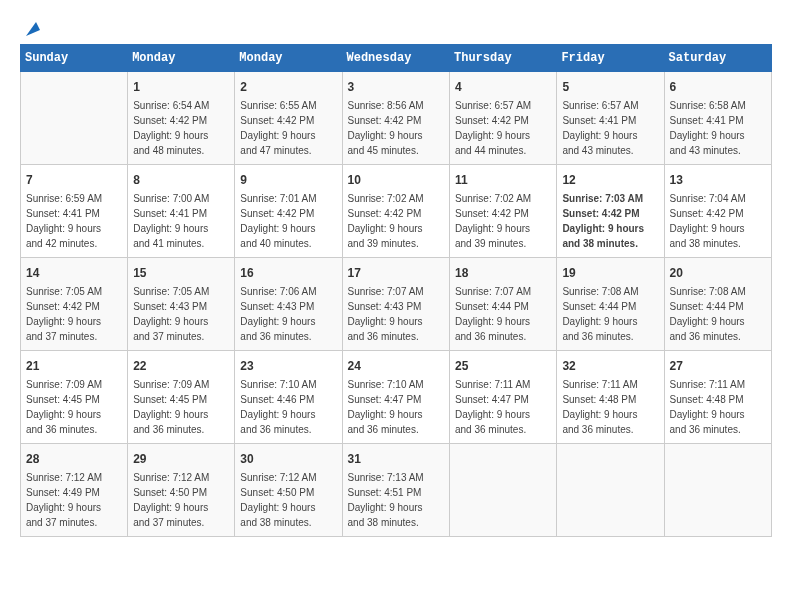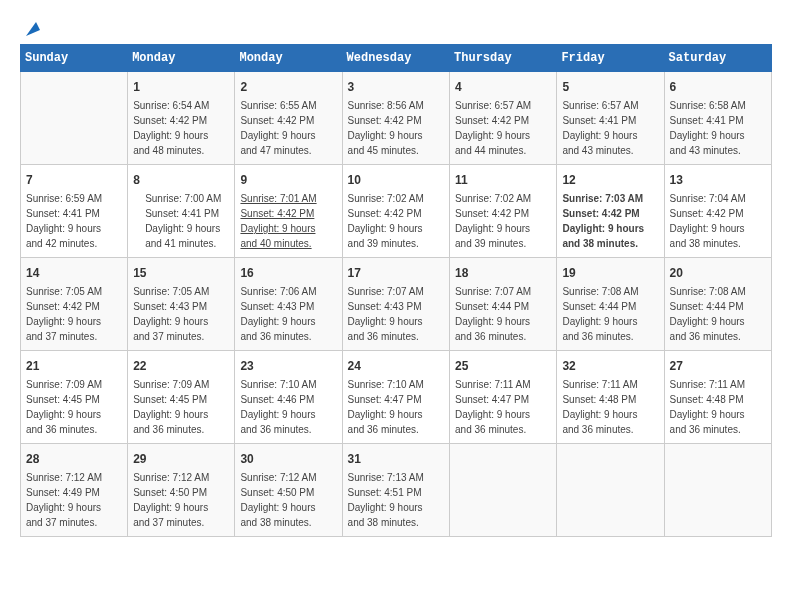--- a/index.html
+++ b/index.html
@@ -158,28 +158,28 @@
       <tr>
         <td>
           <span class="date-num">7</span>
           <div class="cell-info" style="white-space: pre-line;">Sunrise: 6:59 AM
 Sunset: 4:41 PM
 Daylight: 9 hours
 and 42 minutes.</div>
         </td>
         <td>
           <span class="date-num">8</span>
-          <div class="cell-info" style="white-space: pre-line; margin-left: 12px;">Sunrise: 7:00 AM
+          <div class="cell-info" style="white-space: pre-line;">Sunrise: 7:00 AM
 Sunset: 4:41 PM
 Daylight: 9 hours
 and 41 minutes.</div>
         </td>
         <td>
           <span class="date-num">9</span>
-          <div class="cell-info" style="white-space: pre-line; text-decoration: underline;">Sunrise: 7:01 AM
+          <div class="cell-info" style="white-space: pre-line;">Sunrise: 7:01 AM
 Sunset: 4:42 PM
 Daylight: 9 hours
 and 40 minutes.</div>
         </td>
         <td>
           <span class="date-num">10</span>
           <div class="cell-info" style="white-space: pre-line;">Sunrise: 7:02 AM
 Sunset: 4:42 PM
 Daylight: 9 hours
 and 39 minutes.</div>

